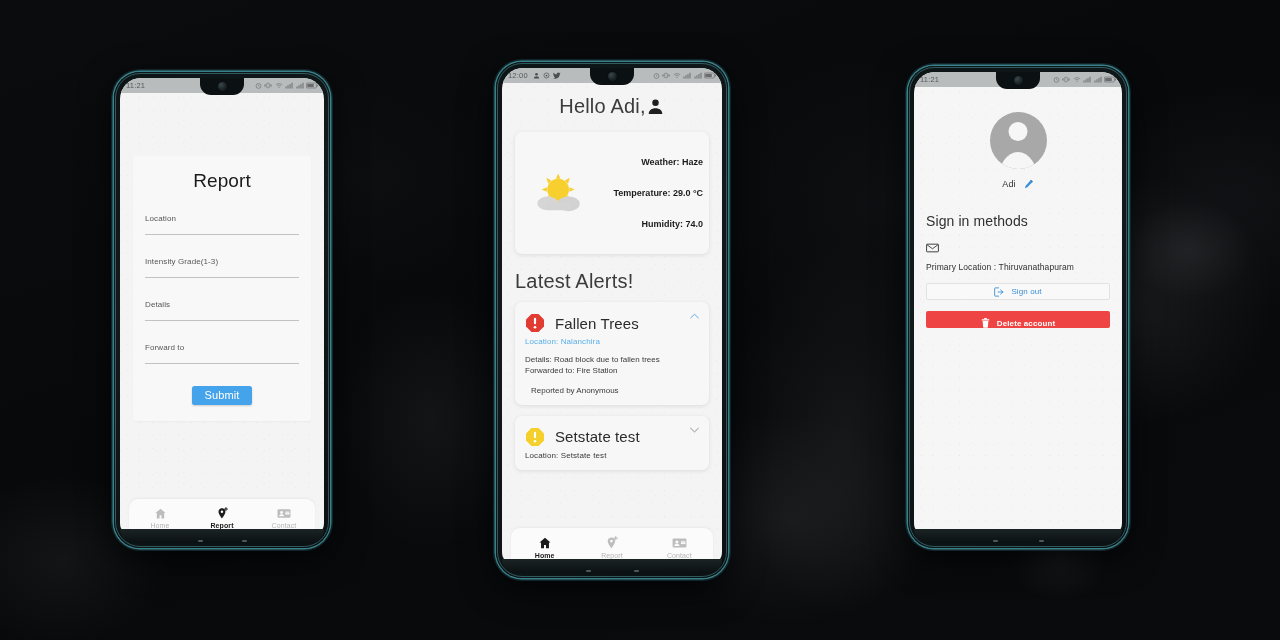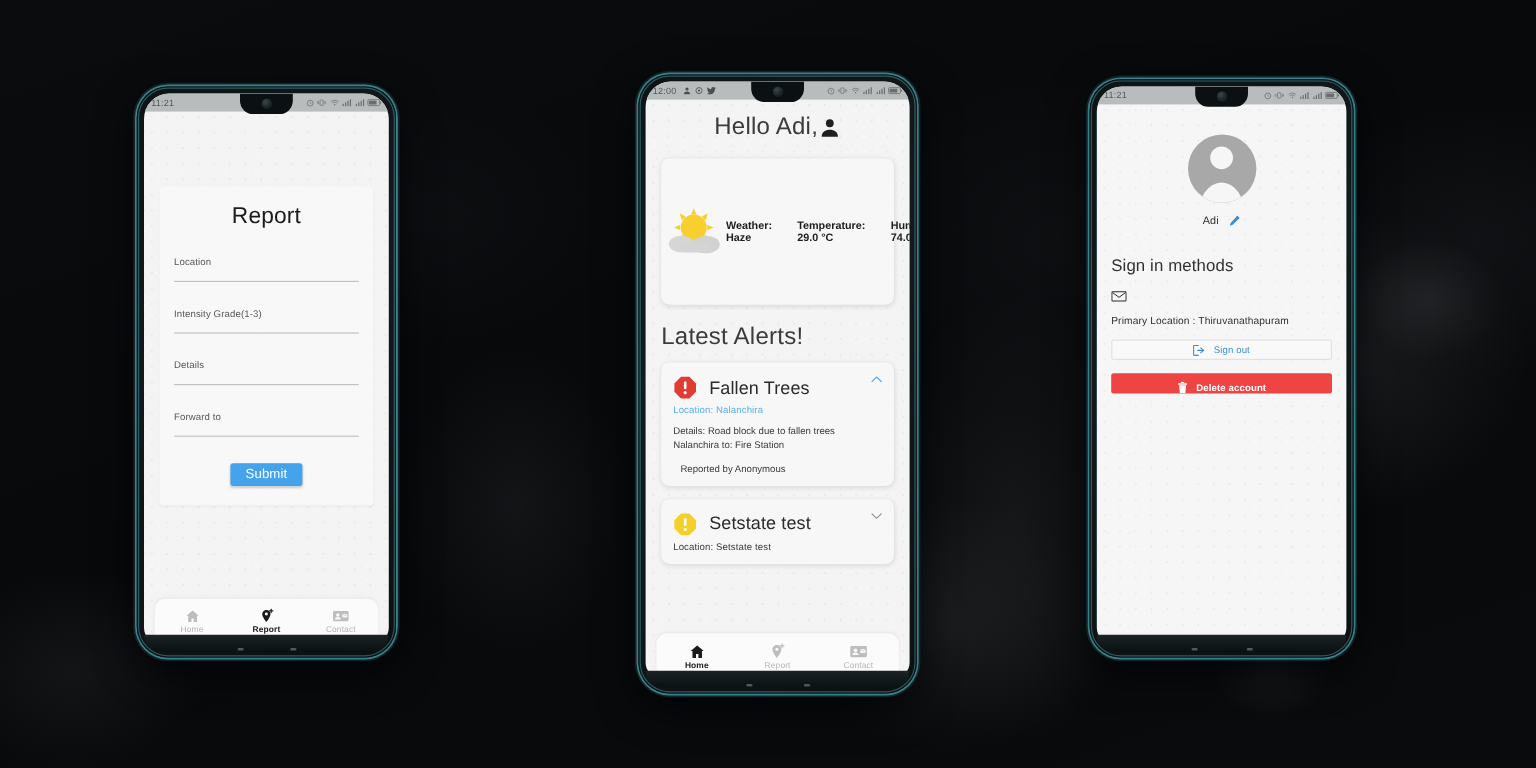--- a/index.html
+++ b/index.html
@@ -152,37 +152,37 @@
     flex:1; display:flex; flex-direction:column;
     align-items:center; justify-content:center; gap:2px; cursor:pointer;
   }
   .bnav-label{ font-size:7px; letter-spacing:.1px; }
   .bnav-item.active .bnav-label{ color:#1b1b1b; font-weight:bold; }
   .bnav-item:not(.active) .bnav-label{ color:#b5b5b5; }
   .bnav-item.active svg{ fill:#1b1b1b; }
   .bnav-item:not(.active) svg{ fill:#bdbdbd; }
 
   
-  #phone2{ left:532px; top:62px; width:232px; height:516px; }
+  #phone2{ left:496px; top:62px; width:232px; height:516px; }
   #phone2 .screen{ height:498px; background:#f4f4f4; }
   .hdr{
     display:flex; align-items:center; justify-content:center;
     padding:12px 13px 10px;
   }
   .hello{ font-size:20px; color:#3b3b3b; font-weight:300; letter-spacing:.2px; }
   .weather-card{
     margin:4px 13px 0;
     background:#f7f7f7; border-radius:7px;
     box-shadow:0 1px 4px rgba(0,0,0,.10);
     display:flex; align-items:center;
     padding:13px 6px 13px 2px;
     min-height:122px;
   }
   .wx-icon{ width:84px; display:flex; align-items:center; justify-content:center; }
-  .wx-lines{ flex:1; display:flex; flex-direction:row; gap:21px;align-items:flex-end; }
+  .wx-lines{ flex:1; display:flex; flex-direction:column; gap:21px;align-items:flex-end; }
   .wx-line{ font-size:9px; color:#1c1c1c; font-weight:bold; letter-spacing:0; }
   .alerts-title{
     font-size:20px; color:#3b3b3b; font-weight:400;
     padding:16px 13px 9px; letter-spacing:.2px;
   }
   .alert-card{
     margin:0 13px 11px;
     background:#f7f7f7; border-radius:7px;
     box-shadow:0 1px 4px rgba(0,0,0,.10);
     padding:11px 10px 10px;
@@ -435,21 +435,21 @@
         <div class="alert-head">
           <svg width="20" height="20" viewBox="0 0 24 24">
             <path d="M7.8 1.2h8.4L22.8 7.8v8.4L16.2 22.8H7.8L1.2 16.2V7.8z" fill="#e23b32"></path>
             <rect x="10.7" y="5.6" width="2.6" height="8" rx="1.3" fill="#fff"></rect>
             <circle cx="12" cy="17.1" r="1.6" fill="#fff"></circle>
           </svg>
           <div class="alert-name">Fallen Trees</div>
         </div>
         <div class="alert-loc">Location: Nalanchira</div>
         <div class="alert-det">Details: Road block due to fallen trees</div>
-        <div class="alert-det" style="margin-top:0">Nalanchira to: Fire Station</div>
+        <div class="alert-det" style="margin-top:0">Forwarded to: Fire Station</div>
         <div class="alert-rep">Reported by Anonymous</div>
       </div>
 
       <div class="alert-card">
         <svg class="chev" width="9" height="6" viewBox="0 0 14 9">
             <path d="M1 1.8 7 7.5l6-5.7" fill="none" stroke="#8d8d8d" stroke-width="1.5" stroke-linecap="round"></path>
           </svg>
         <div class="alert-head">
           <svg width="20" height="20" viewBox="0 0 24 24">
             <path d="M7.8 1.2h8.4L22.8 7.8v8.4L16.2 22.8H7.8L1.2 16.2V7.8z" fill="#f5cf2a"></path>

